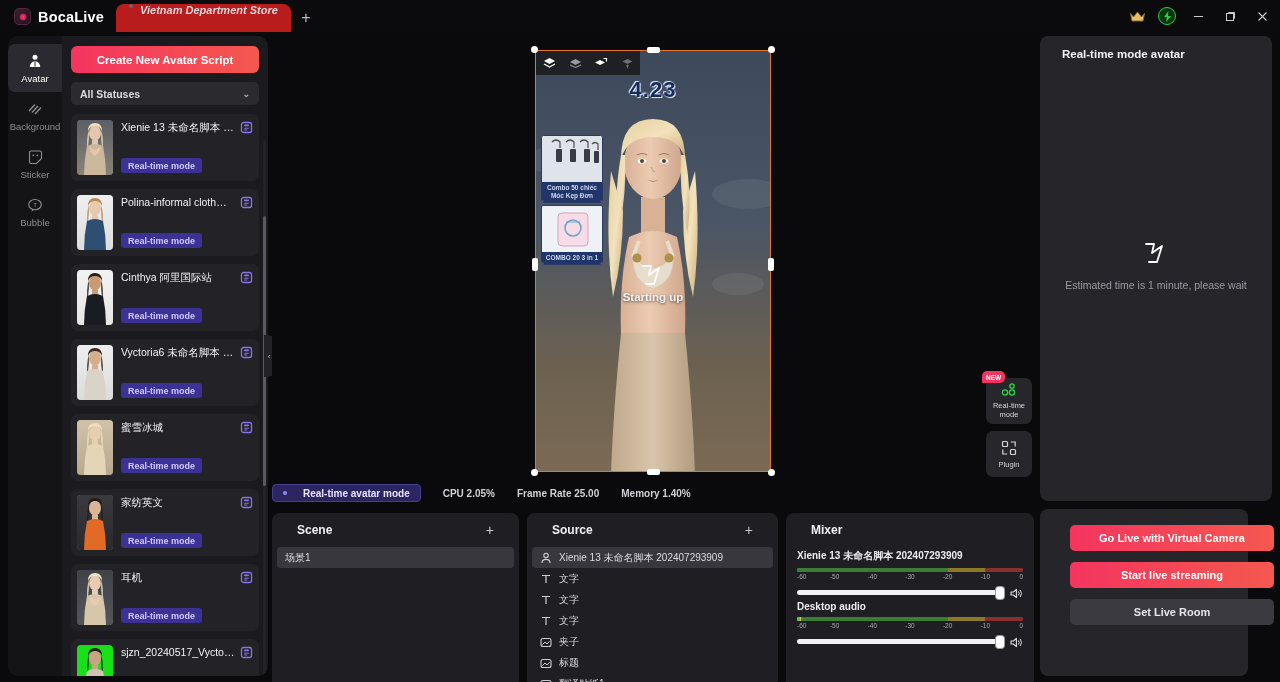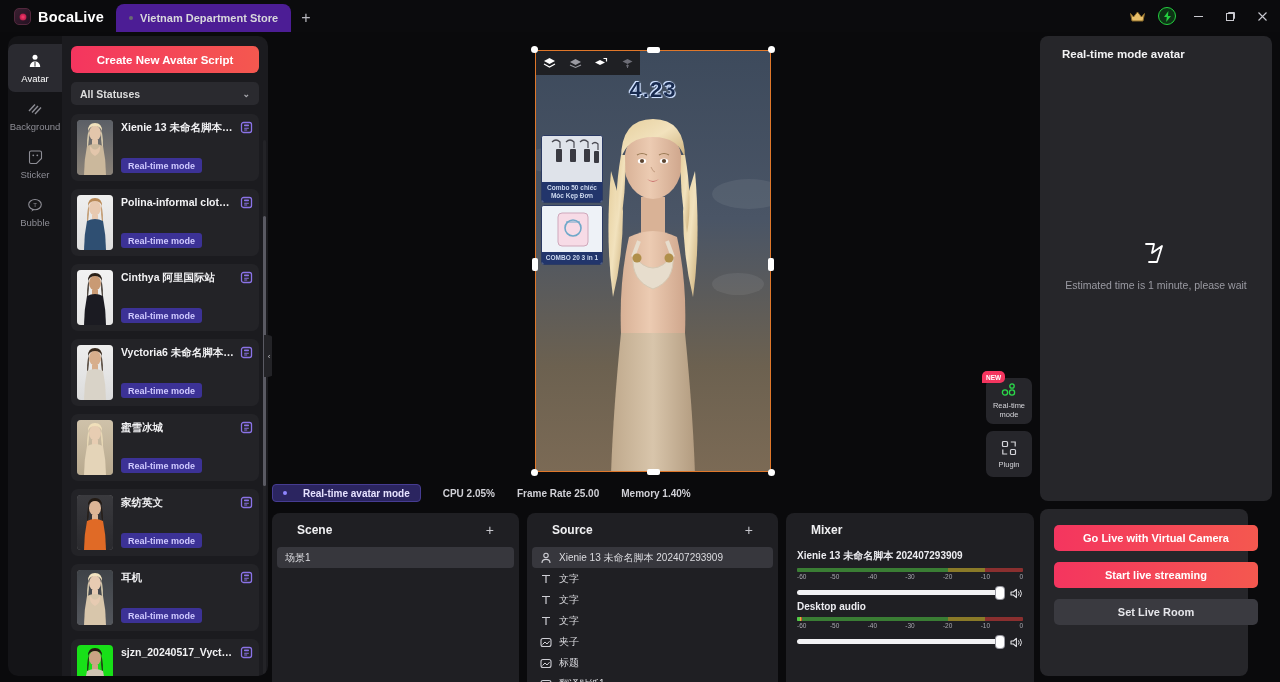--- a/index.html
+++ b/index.html
@@ -24,24 +24,24 @@
   .brand-logo::after{
     content:""; position:absolute; left:50%; top:50%; width:7px; height:7px;
     transform:translate(-50%,-50%); border-radius:50%;
     background: radial-gradient(circle,#ff3f6e 0%,#c02050 60%,#4a0f26 100%);
   }
   .brand-name { font-size: 14.5px; font-weight: 700; letter-spacing: .2px; color:#fff; }
 
   .tabs { display: flex; align-items: flex-end; height: 32px; }
   .tab {
     height: 28px; min-width: 168px; max-width: 176px; padding: 0 13px;
-    background: #4c1d95; border-radius: 8px 8px 0 0;
-    display: flex; align-items: center; gap: 7px;
+    background: #b91c1c; border-radius: 8px 8px 0 0;
+    display: flex; align-items: flex-start; gap: 7px;
     font-size: 11px; color: #d8d8dc; white-space: nowrap;
-    overflow: hidden; text-overflow: ellipsis;
+    overflow: hidden; text-overflow: ellipsis; font-style: italic;
   }
   .tab .dot { width: 4px; height: 4px; border-radius: 50%; background: #6a6a72; flex: none; }
   .tab-label { overflow:hidden; text-overflow:ellipsis; white-space:nowrap; font-weight:600;}
   .tab-add {
     width: 30px; height: 28px; display: flex; align-items: center; justify-content: center;
     font-size: 16px; color: #b9b9bf; font-weight: 300;
   }
 
   .winctl { margin-left: auto; display: flex; align-items: center; height: 32px; padding-right: 2px; }
   .wc-icon { width: 30px; height: 30px; display: flex; align-items: center; justify-content: center; }
@@ -86,21 +86,21 @@
   .select-status .chev { margin-left: auto; font-size: 9px; color: #a8a8ae; }
 
   .cards { margin-top: 9px; position: relative; }
   .card {
     position: relative; width: 188px; height: 67px; background: #232327;
     border-radius: 7px; margin-bottom: 8px; padding: 6px; display: flex; gap: 8px;
   }
   .thumb { width: 36px; height: 55px; border-radius: 4px; overflow: hidden; flex: none; position: relative; }
   .card-body { flex: 1; min-width: 0; position: relative; }
   .card-title {
-    font-size: 10.5px; font-weight: 700; color: #f2f2f4; padding-right: 18px;
+    font-size: 10.5px; font-weight: 400; color: #f2f2f4; padding-right: 18px;
     white-space: nowrap; overflow: hidden; text-overflow: ellipsis; line-height: 14px;
   }
   .badge-rt {
     position: absolute; left: 0; bottom: 2px; height: 15px; padding: 0 7px;
     border-radius: 3px; background: #3c3296; color: #cfc9ff;
     font-size: 9px; font-weight: 600; display: inline-flex; align-items: center;
   }
   .card-ico { position: absolute; right: 0; top: 0; width: 13px; height: 13px; }
 
   .scroll-track {
@@ -241,21 +241,21 @@
     position: absolute; top: 0; left: 0; width: 232px; height: 465px;
     background: #26262a; border-radius: 8px; padding: 12px 22px;
   }
   .rt-title { font-size: 11.5px; font-weight: 700; color: #f2f2f4; }
   .rt-center {
     position: absolute; left: 0; right: 0; top: 205px; text-align: center;
   }
   .rt-wait { font-size: 10.5px; color: #9a9aa2; line-height: 16px; margin-top: 12px; }
   .act-panel {
     position: absolute; top: 473px; left: 0; width: 208px; height: 167px;
-    background: #26262a; border-radius: 8px; padding: 16px 14px;
+    background: #26262a; border-radius: 8px; padding: 16px 30px;
   }
   .btn-gradient {
     width: 204px; height: 26px; border-radius: 5px; margin-bottom: 11px;
     background: linear-gradient(90deg,#f4355f 0%,#f4584f 100%);
     color: #fff; font-size: 11px; font-weight: 700;
     display: flex; align-items: center; justify-content: center;
   }
   .btn-flat {
     width: 204px; height: 26px; border-radius: 5px; background: #3a3a40;
     color: #e6e6ea; font-size: 11px; font-weight: 700;
@@ -719,20 +719,28 @@
                 </svg>
             </div>
             <div style="flex:1;display:flex;align-items:center;justify-content:center">
               <svg width="13" height="12" viewBox="0 0 13 12">
                   <path d="M6.5 2 L11.5 4.5 L6.5 7 L1.5 4.5 Z" fill="#6d6d76"></path>
                   <path d="M6.5 11 V8 M5 9.3 L6.5 7.9 L8 9.3" stroke="#6d6d76" stroke-width="1" fill="none"></path>
                 </svg>
             </div>
           </div>
 
+          <div class="overlay-center">
+            <div class="logo-mark">
+              <svg width="26" height="24" viewBox="0 0 26 24">
+                <path d="M3 3 L11 3 L9 12 L19 5 L14 21 L6 21" fill="none" stroke="#fff" stroke-width="1.8" stroke-linejoin="round" stroke-linecap="round"></path>
+              </svg>
+            </div>
+            <div class="startup-txt">Starting up</div>
+          </div>
         </div>
 
         <div class="handle" style="left:-4px;top:-4px;"></div>
         <div class="handle bar" style="left:112px;top:-3px;"></div>
         <div class="handle" style="right:-4px;top:-4px;"></div>
         <div class="handle bar" style="left:-3px;top:208px;width:6px;height:13px;border-radius:2px;"></div>
         <div class="handle bar" style="right:-3px;top:208px;width:6px;height:13px;border-radius:2px;"></div>
         <div class="handle" style="left:-4px;bottom:-4px;"></div>
         <div class="handle bar" style="left:112px;bottom:-3px;"></div>
         <div class="handle" style="right:-4px;bottom:-4px;"></div>

